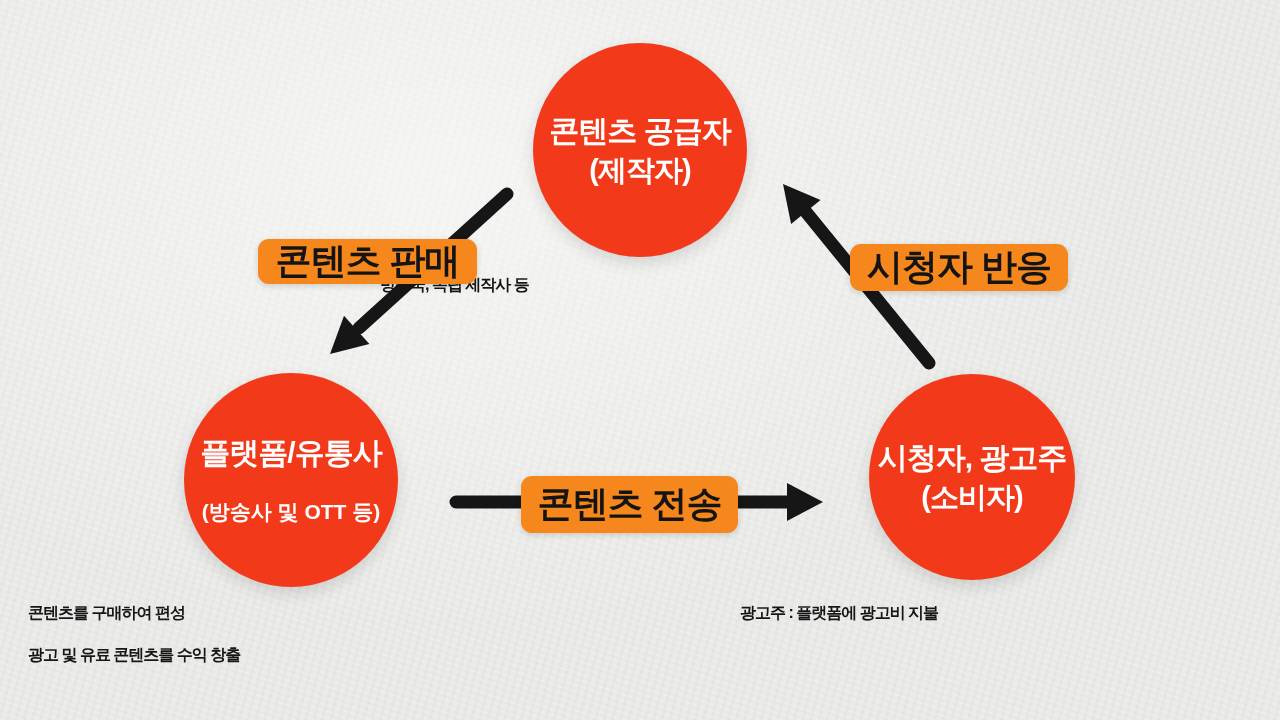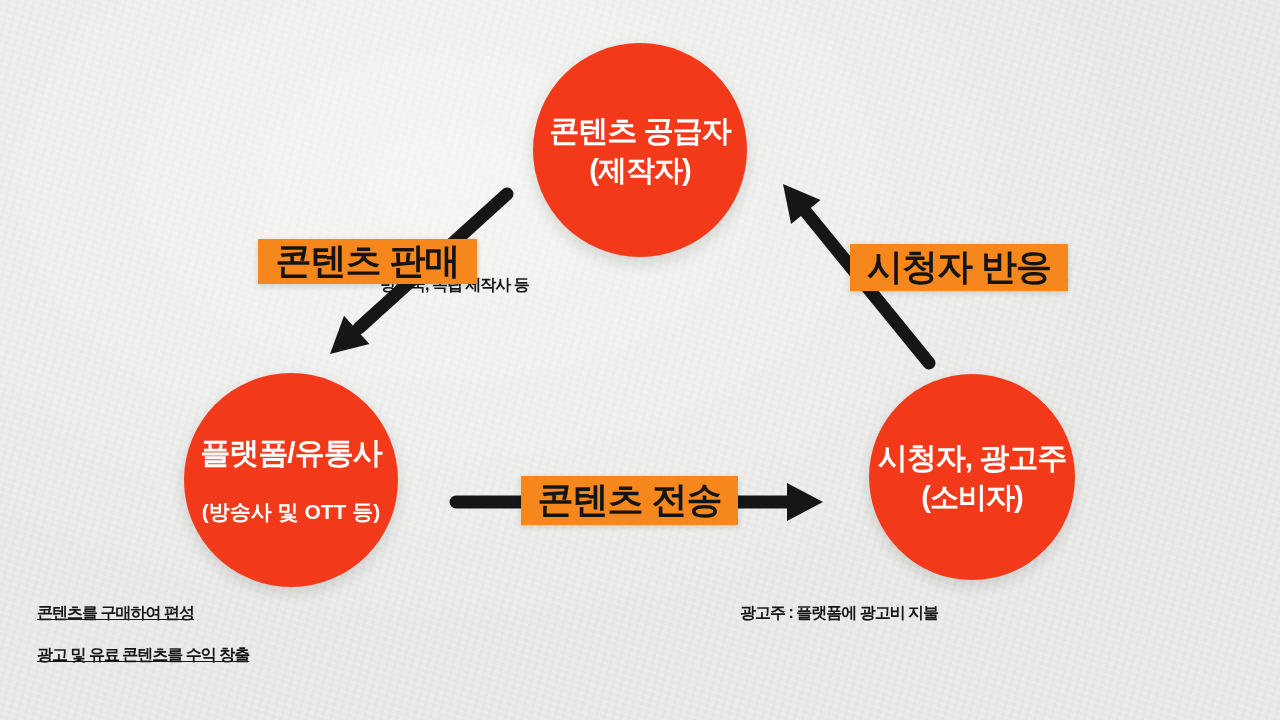--- a/index.html
+++ b/index.html
@@ -24,21 +24,21 @@
     background:#F23A1B;
   }
   .node-title{font-weight:700;font-size:30px;line-height:40px;letter-spacing:-1px;}
   .node-sub{font-weight:700;font-size:29px;line-height:38px;letter-spacing:-1px;}
   .node-sub.small{font-size:21px;line-height:30px;letter-spacing:0;margin-top:24px;}
   .edge-label{
     position:absolute;z-index:3;
     display:flex;align-items:center;justify-content:center;
     background:#F5871D;color:#141414;
     font-weight:700;font-size:36px;letter-spacing:-1px;
-    border-radius:0;
+    border-radius:11px;
     box-shadow:0 2px 6px rgba(0,0,0,0.15);
     white-space:nowrap;
   }
   .note{
     position:absolute;z-index:2;
     color:#161616;
     font-size:16px;line-height:42px;font-weight:600;letter-spacing:-1px;
     white-space:nowrap;
   }
 </style>
@@ -72,27 +72,27 @@
     <div class="node-sub small">(방송사 및 OTT 등)</div>
   </div>
 
   <div class="node" style="left:869px;top:374px;width:206px;height:206px;">
     <div class="node-title">시청자, 광고주</div>
     <div class="node-sub">(소비자)</div>
   </div>
 
   <div class="edge-label" style="left:258px;top:239px;width:219px;height:45px;">콘텐츠 판매</div>
   <div class="edge-label" style="left:850px;top:244px;width:218px;height:47px;">시청자 반응</div>
-  <div class="edge-label" style="left:521px;top:476px;width:217px;height:49px;">콘텐츠 전송</div>
+  <div class="edge-label" style="left:521px;top:476px;width:217px;height:57px;">콘텐츠 전송</div>
 
   <div class="note" style="left:380px;top:264px;width:515px;">
     <div>방송국, 독립 제작사 등</div>
   </div>
 
-  <div class="note" style="left:37px;top:592px;width:510px;text-decoration:underline;">
+  <div class="note" style="left:28px;top:592px;width:510px;">
     <div>콘텐츠를 구매하여 편성</div>
     <div>광고 및 유료 콘텐츠를 수익 창출</div>
   </div>
 
   <div class="note" style="left:740px;top:592px;width:515px;">
     <div>광고주 : 플랫폼에 광고비 지불</div>
   </div>
 
 </div>
 

